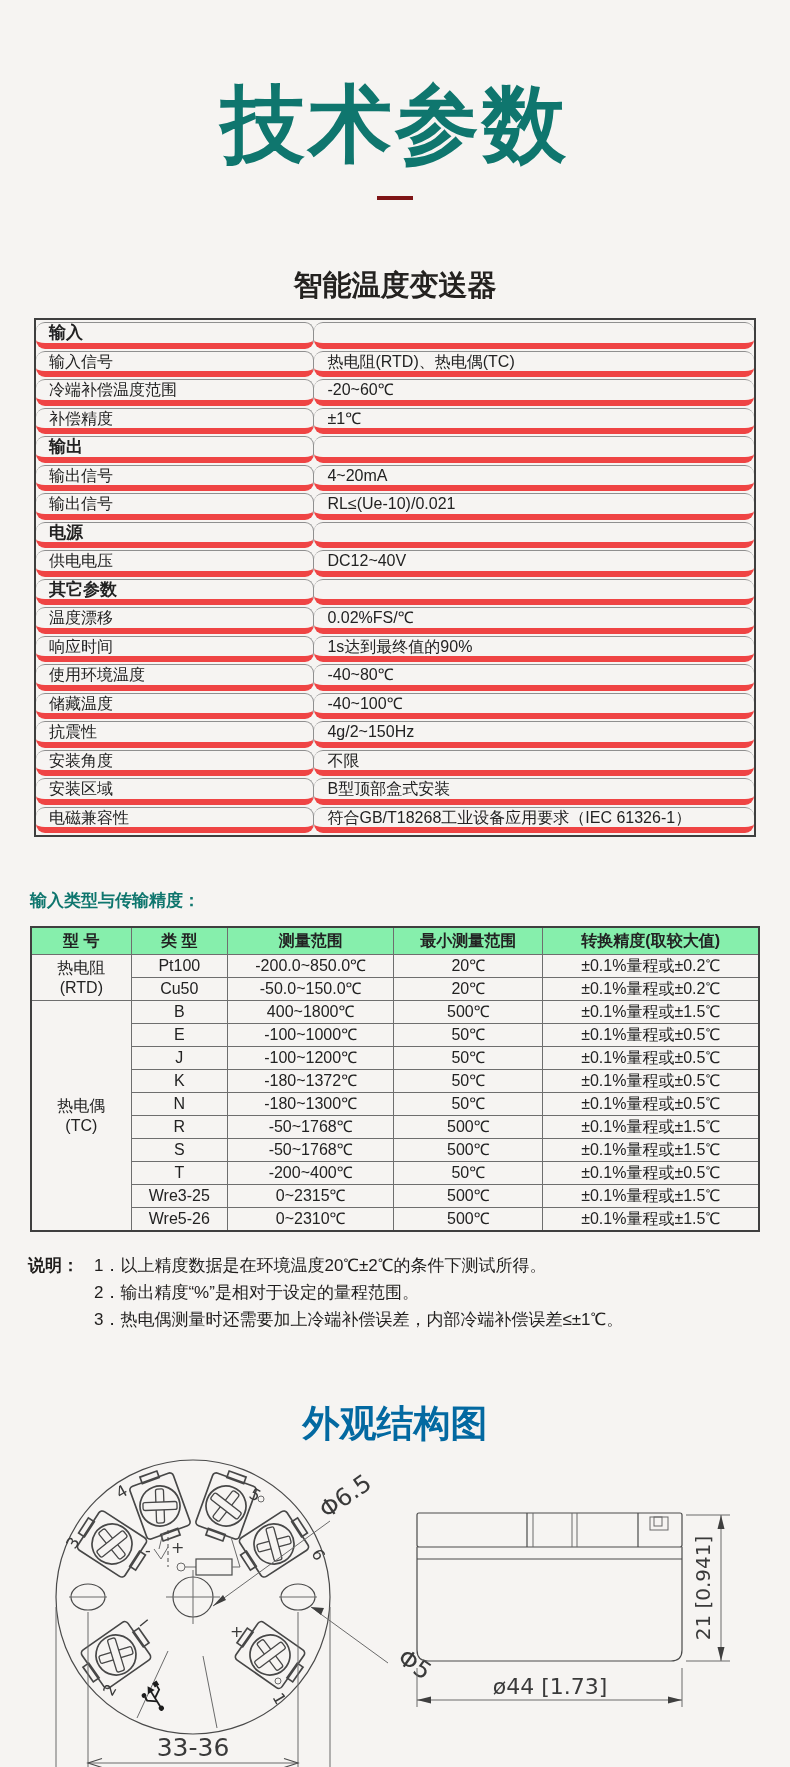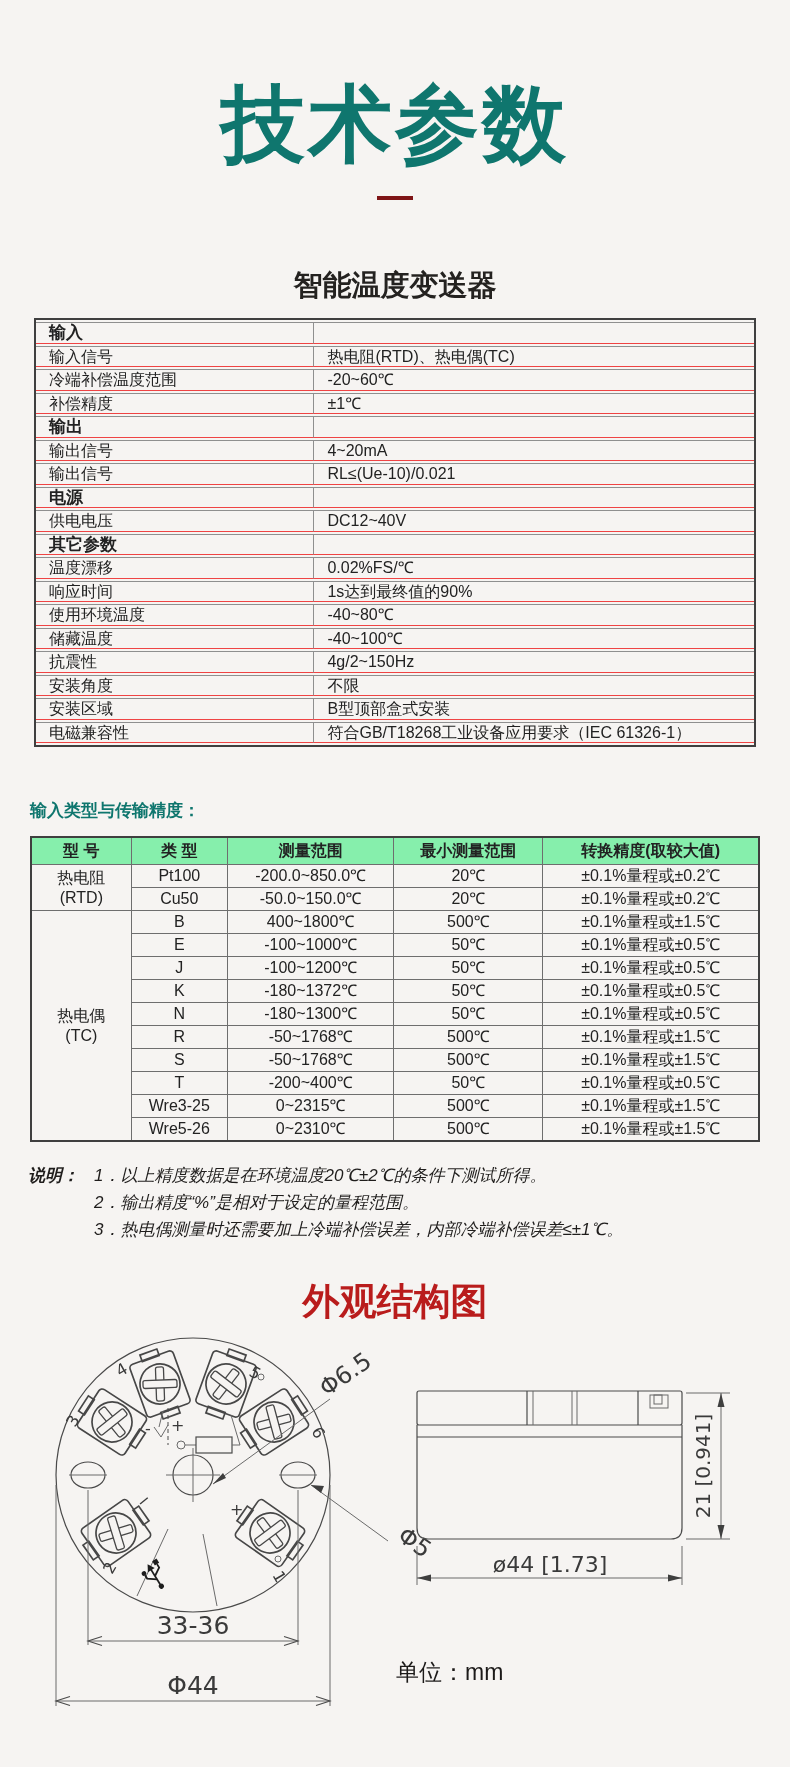--- a/index.html
+++ b/index.html
@@ -5,38 +5,38 @@
   html,body{margin:0;padding:0;background:#f6f4f2;}
   .page{width:790px;height:1767px;overflow:hidden;margin:0 auto;background:#f6f4f2;
         font-family:"Liberation Sans",sans-serif;color:#222;}
   h1.title{font-size:84px;font-weight:900;text-align:center;margin:78px 0 0;letter-spacing:3px;
            color:#0f766e;line-height:1.1;}
   .title-dash{width:36px;height:4px;margin:26px auto 0;background:#7e1416;}
   h2.sub{font-size:29px;font-weight:bold;text-align:center;margin:66px 16px 0;color:#242220;}
   .spec-wrap{margin:12px 34px 0;border:2px solid #3f3f3f;}
   table.spec{width:100%;border-collapse:separate;border-spacing:0 2px;font-size:16px;
              table-layout:fixed;}
-  table.spec td{border-top:1px solid #8f8f8f;border-bottom:1px solid #ef4444;
-                padding:1px 6px 1px 13px;line-height:17.5px;overflow:hidden;white-space:nowrap;}
+  table.spec td{border-top:1px solid #8f8f8f;border-bottom:6px solid #ef4444;
+                padding:1px 6px 1px 13px;line-height:17.5px;overflow:hidden;white-space:nowrap;border-radius:9px;}
   table.spec td.c1{width:36%;border-right:1px solid #8f8f8f;}
   table.spec td.sec{font-weight:bold;font-size:17px;}
   .acc-intro{margin:52px 0 0 30px;font-weight:bold;font-size:17px;color:#0f766e;}
   table.acc{width:730px;margin:14px auto 0;border-collapse:collapse;border:2px solid #3f3f3f;
             font-size:16px;text-align:center;table-layout:fixed;}
   table.acc th,table.acc td{border:1px solid #6e6e6e;padding:1px 2px;line-height:20px;}
   table.acc th{background:#86efac;font-weight:bold;padding:3px 2px;font-size:16px;}
   table.acc th:nth-child(1){width:13.5%;}
   table.acc th:nth-child(2){width:13%;}
   table.acc th:nth-child(3){width:23%;}
   table.acc th:nth-child(4){width:20.5%;}
   table.acc th:nth-child(5){width:30%;}
-  .notes{margin:20px 0 0 28px;font-size:17px;line-height:27px;color:#1f1d1c;font-style:italic;}
+  .notes{margin:20px 0 0 28px;font-size:17px;line-height:27px;color:#1f1d1c;}
   .note-line{display:flex;}
   .note-prefix{width:66px;flex:0 0 66px;font-weight:bold;}
-  h2.structure{font-size:37px;font-weight:bold;text-align:center;margin:34px 0 0;color:#b91c1c;}
+  h2.structure{font-size:37px;font-weight:bold;text-align:center;margin:66px 0 0;color:#0369a1;}
   .diagrams{position:relative;width:790px;height:416px;margin-top:6px;}
   .svg-left{position:absolute;left:20px;top:0;}
   .svg-right{position:absolute;left:400px;top:45px;}
   .unit-label{position:absolute;left:396px;top:324px;font-family:Liberation Sans, sans-serif;
               font-size:23px;color:#1c1a19;}
   
   .ln{stroke:#4a4a4a;stroke-width:1.2;fill:none;}
   .thin{stroke:#6a6a6a;stroke-width:1;fill:none;}
   .dash{stroke:#4a4a4a;stroke-width:1;fill:none;stroke-dasharray:4 3;}
   .dimtxt{font-family:"DejaVu Sans",sans-serif;fill:#3a3a3a;}

